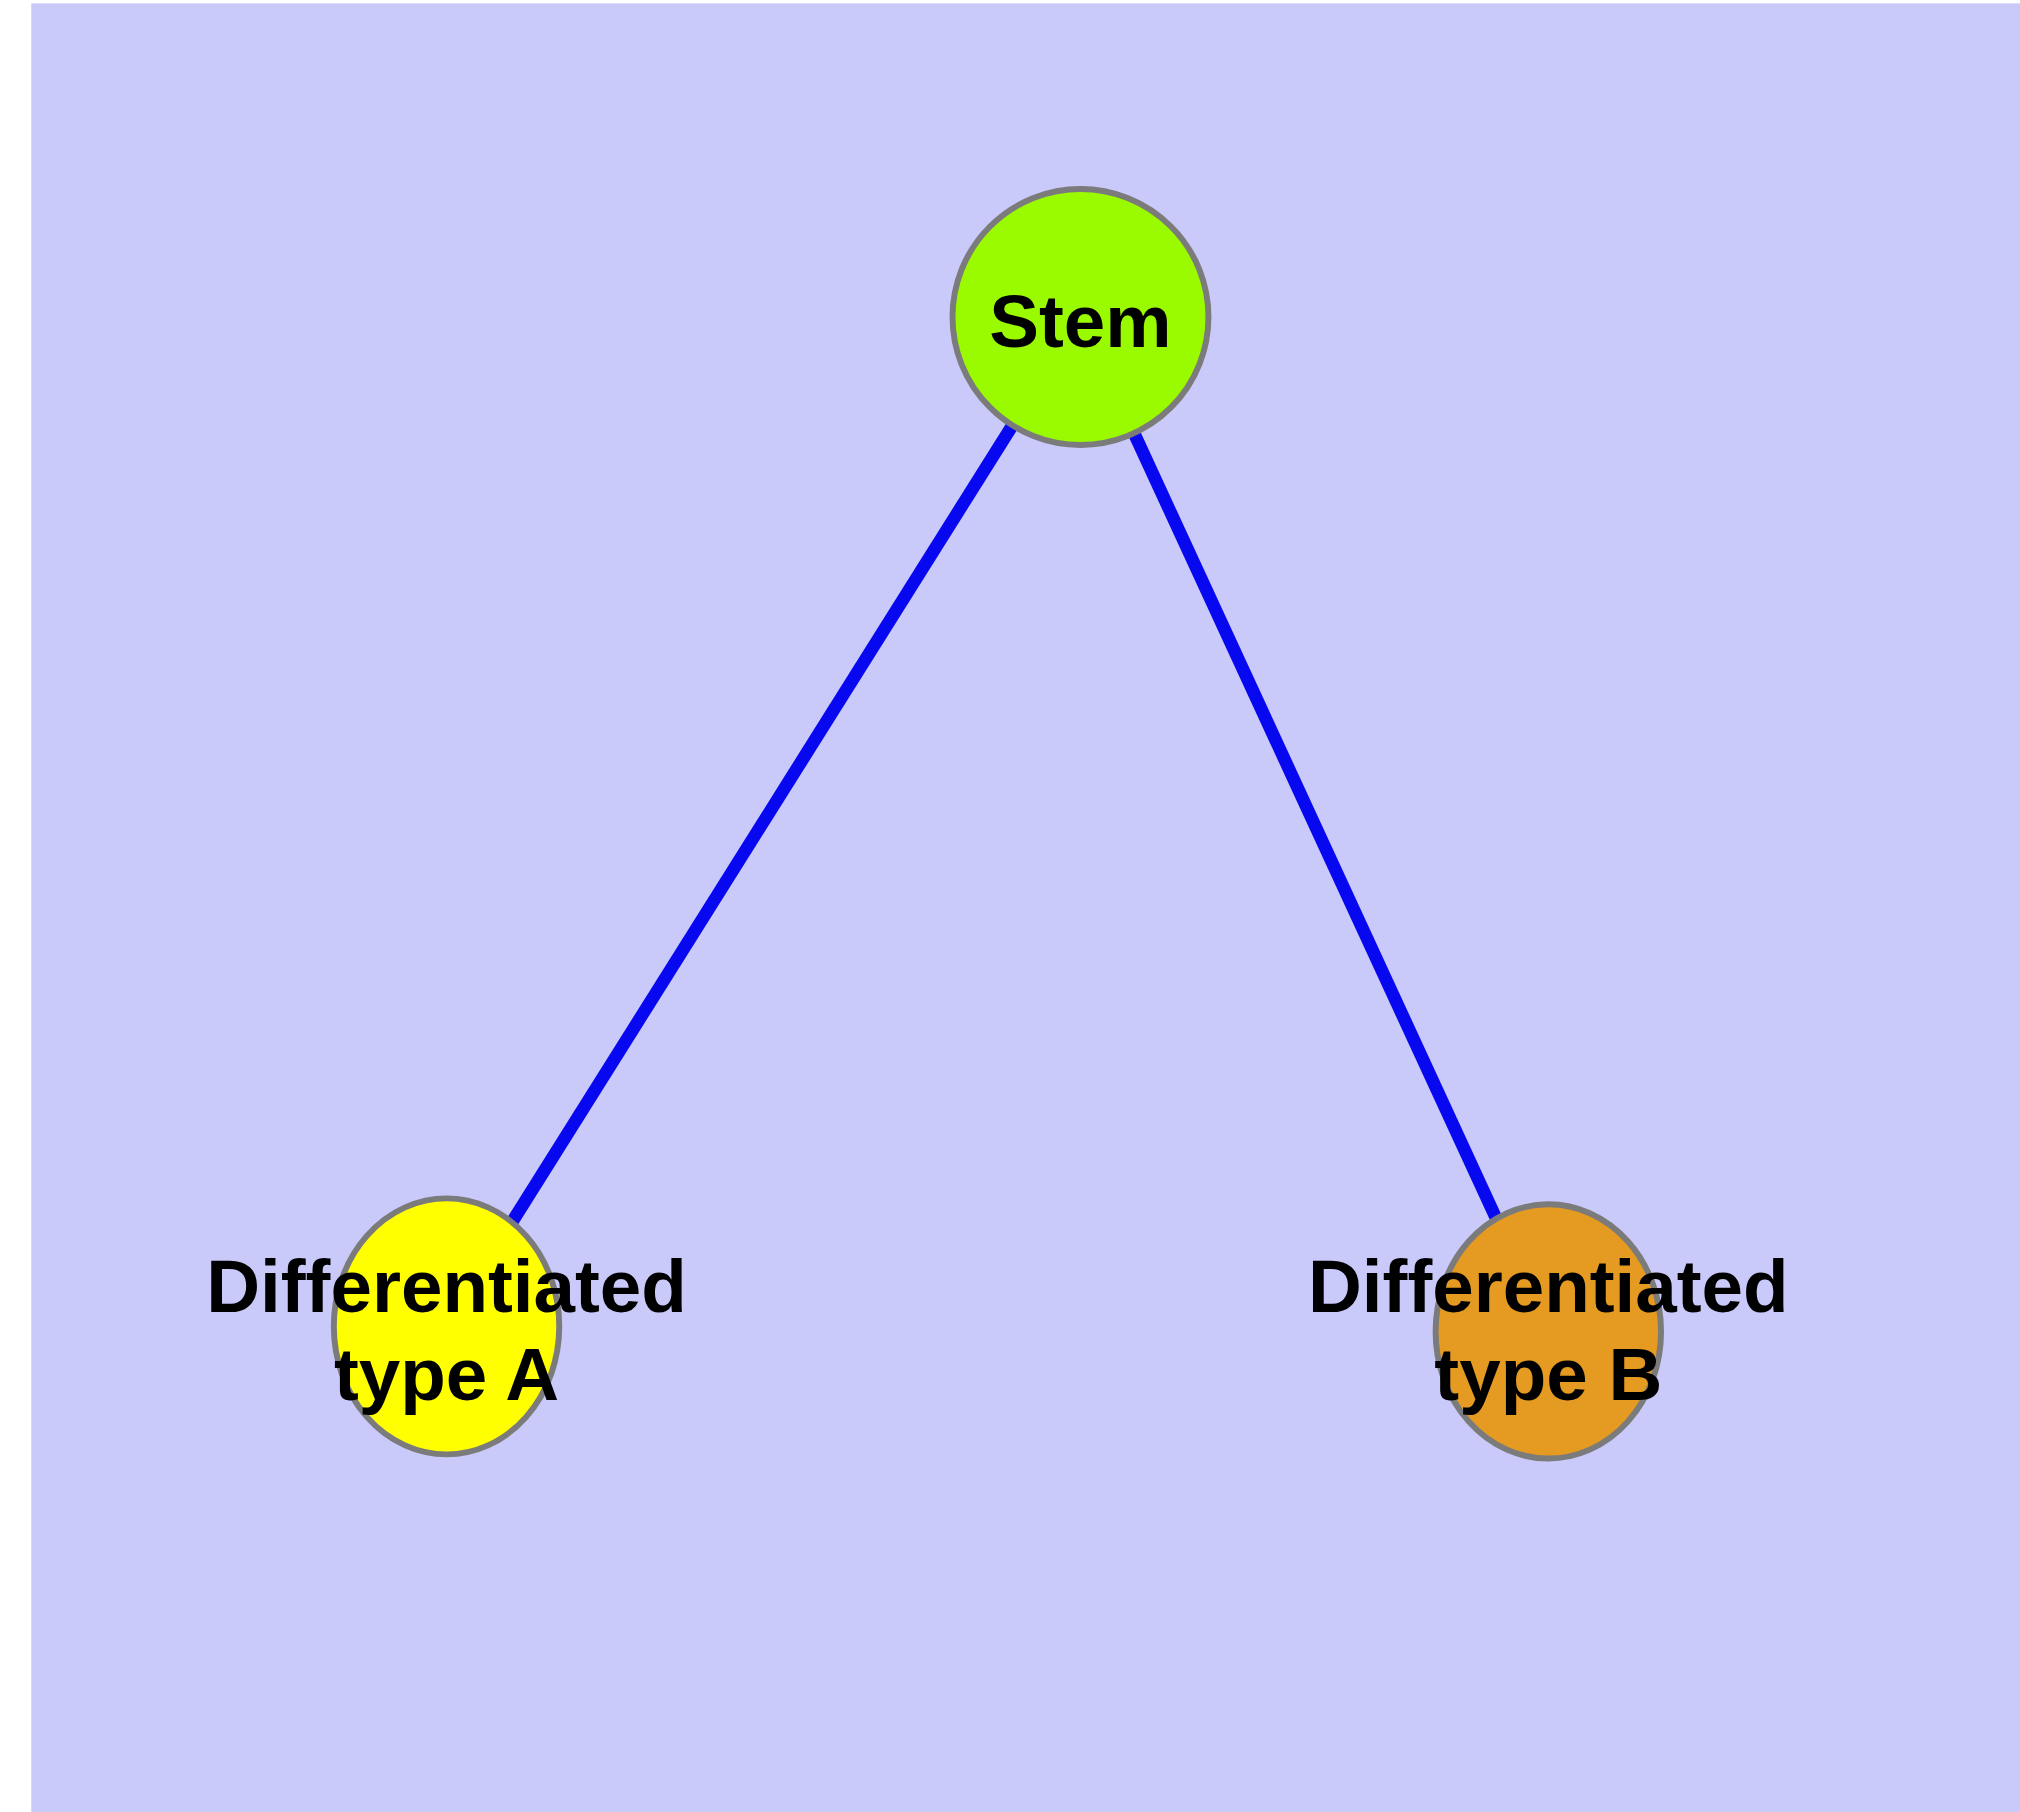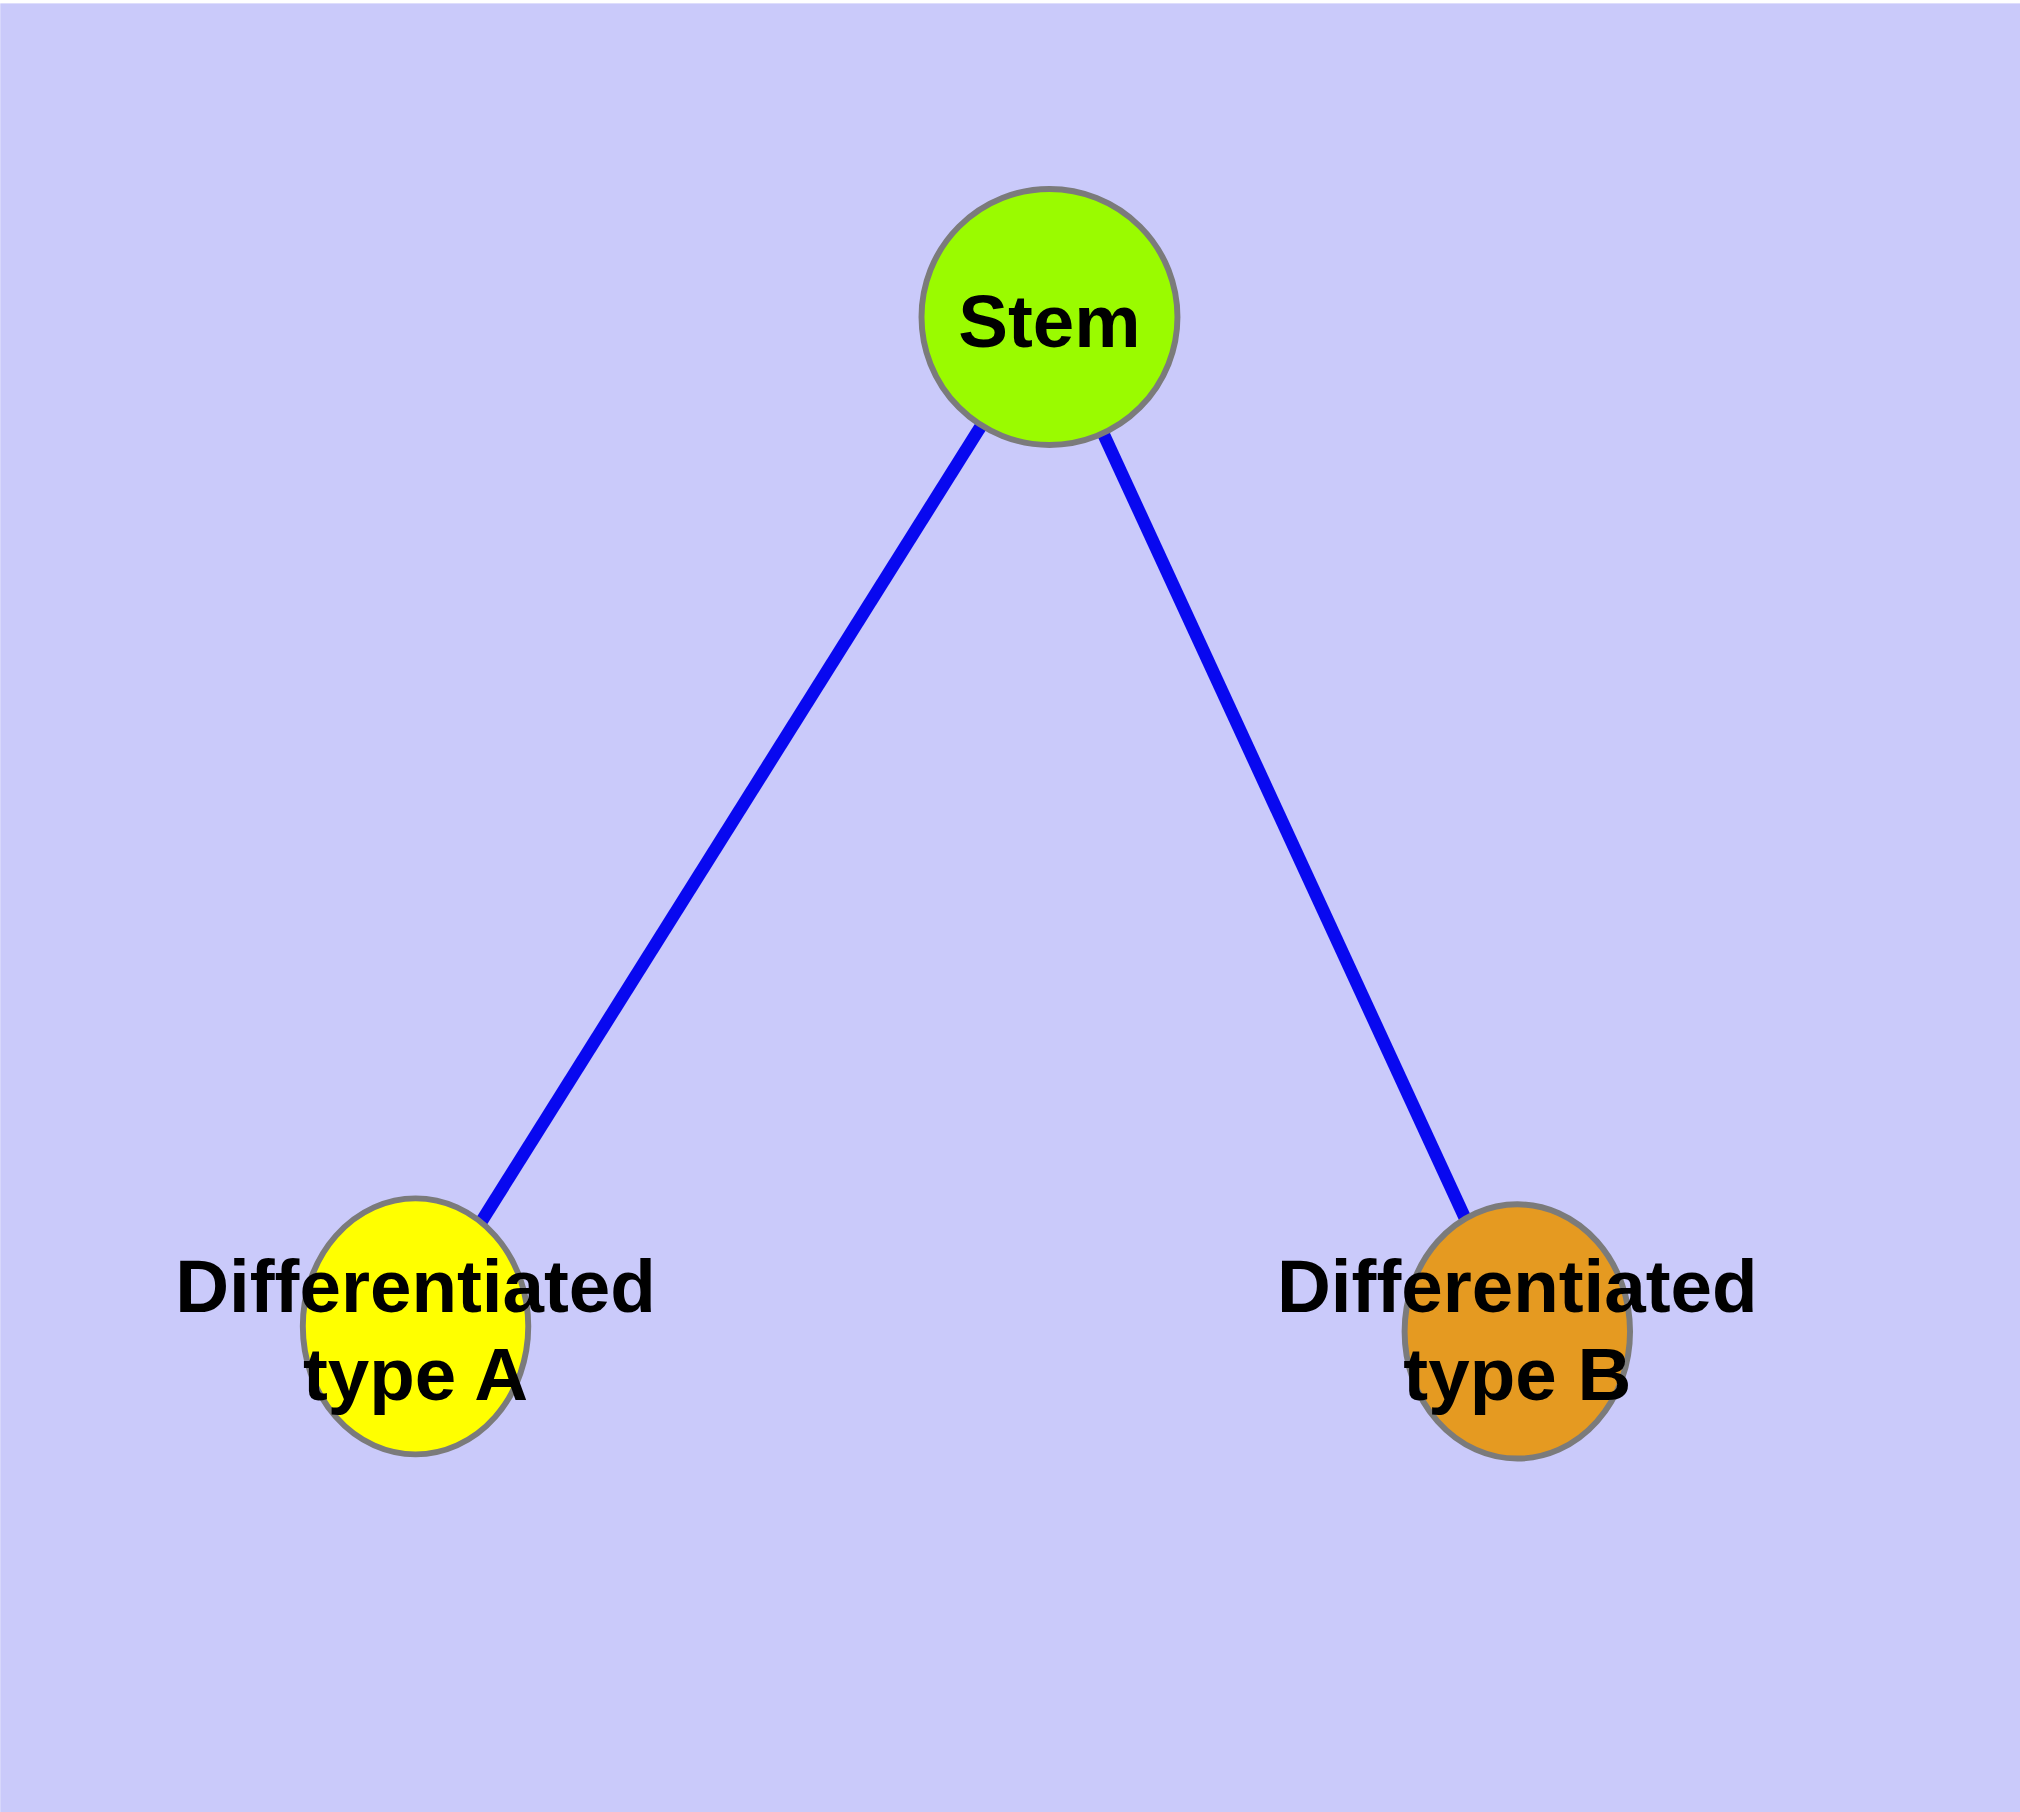--- a/index.html
+++ b/index.html
@@ -7,20 +7,21 @@
     padding: 0;
     background: #ffffff;
     width: 2021px;
     height: 1812px;
     overflow: hidden;
   }
   .stage {
     position: relative;
     width: 1824px;
     height: 1812px;
+    margin-left: 31px;
   }
   svg {
     display: block;
   }
   .node-label {
     font-family: "Liberation Sans", "DejaVu Sans", sans-serif;
     font-weight: bold;
     font-size: 88px;
   }
 </style>

